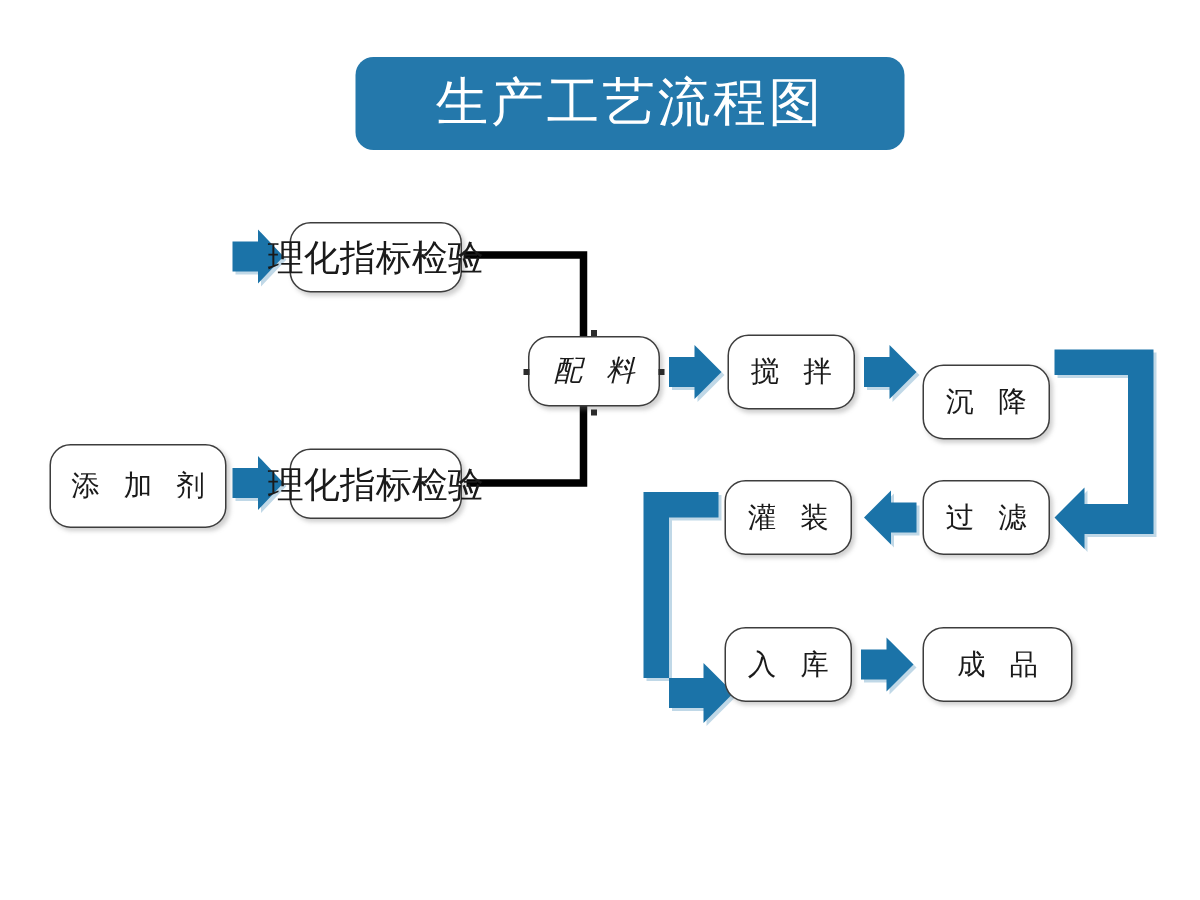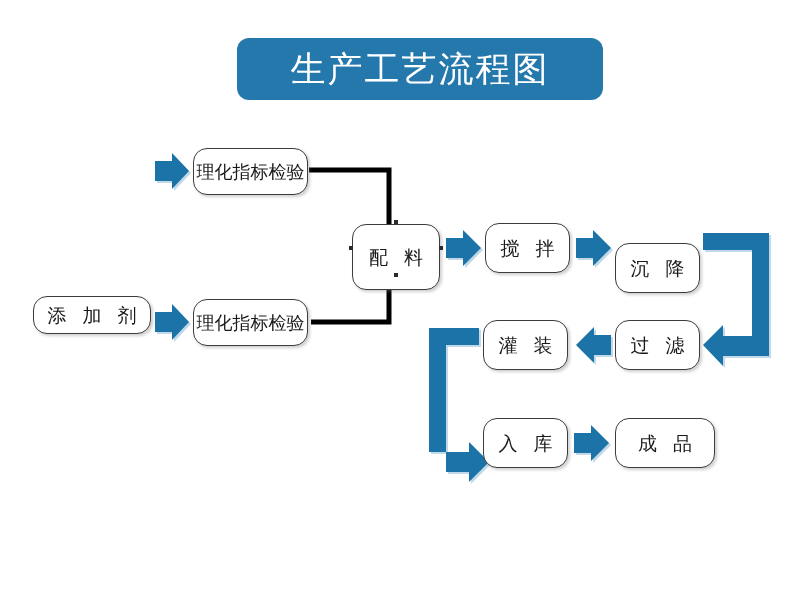--- a/index.html
+++ b/index.html
@@ -58,21 +58,21 @@
     box-shadow: 2px 2px 3px rgba(120,120,120,0.35);
     z-index: 5;
   }
   .node .node-label {
     font-size: 19px;
     color: #1a1a1a;
     white-space: nowrap;
     line-height: 1;
   }
   .node.narrow .node-label {
-    font-size: 18px;
+    font-size: 24px;
     letter-spacing: 0px;
   }
   .node.spaced .node-label {
     letter-spacing: 5px;
     text-indent: 5px;
   }
 
   
   .handle {
     position: absolute;
@@ -149,29 +149,29 @@
       <path d="M574,433 L591,433 L591,425 L609,443 L591,461 L591,453 L574,453 Z" fill="#1b73a8" transform="translate(2,2)" opacity="0.28"></path>
       <path d="M574,433 L591,433 L591,425 L609,443 L591,461 L591,453 L574,453 Z" fill="#1b73a8"></path>
     </g>
   </svg>
 
 
   <div class="node narrow" style="left:193px; top:148px; width:115px; height:47px;">
     <span class="node-label">理化指标检验</span>
   </div>
 
-  <div class="node spaced" style="left:33px; top:296px; width:118px; height:38px;">
+  <div class="node spaced" style="left:33px; top:296px; width:118px; height:56px;">
     <span class="node-label">添 加 剂</span>
   </div>
 
   <div class="node narrow" style="left:193px; top:299px; width:115px; height:47px;">
     <span class="node-label">理化指标检验</span>
   </div>
 
-  <div class="node spaced" style="left:352px; top:224px; width:88px; height:66px;">
+  <div class="node spaced" style="left:352px; top:224px; width:88px; height:47px;font-style:italic;">
     <span class="node-label">配 料</span>
   </div>
 
   <div class="node spaced" style="left:485px; top:223px; width:85px; height:50px;">
     <span class="node-label">搅 拌</span>
   </div>
 
   <div class="node spaced" style="left:615px; top:223px; width:85px; height:50px;margin-top:20px;">
     <span class="node-label">沉 降</span>
   </div>

